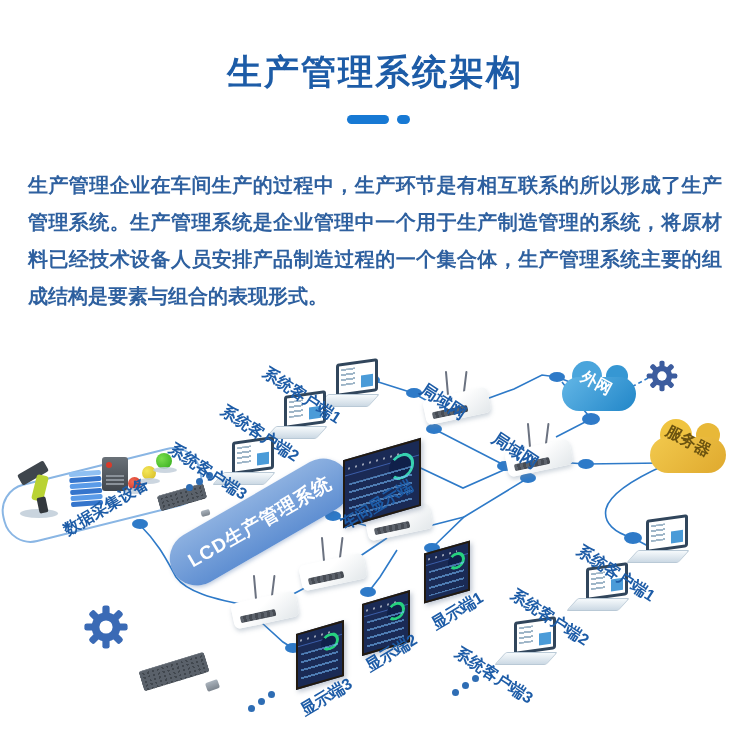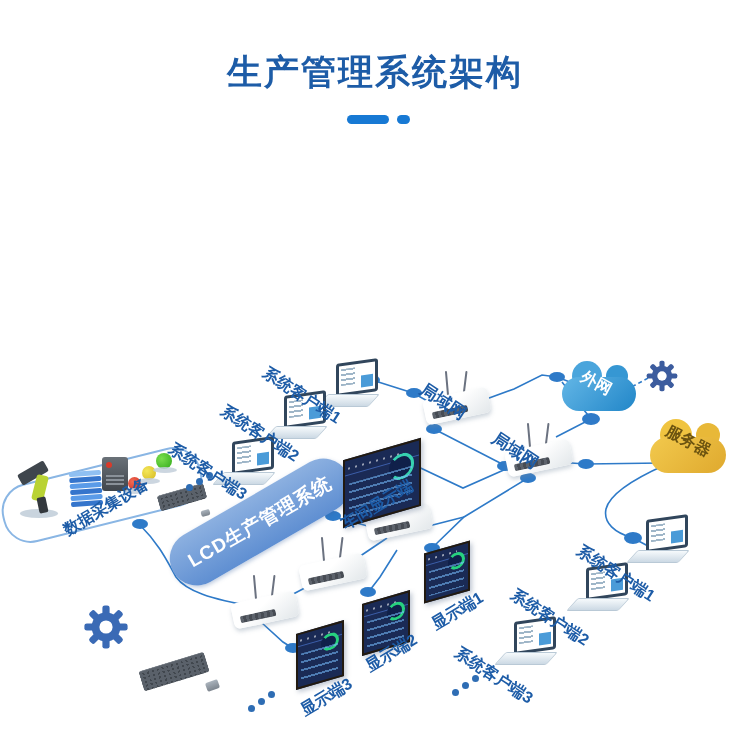--- a/index.html
+++ b/index.html
@@ -102,20 +102,21 @@
 </head>
 <body>
 
 <div class="page">
 
   <div class="title">生产管理系统架构</div>
   <div class="divider">
     <span class="bar-long"></span>
     <span class="bar-short"></span>
   </div>
+  <div class="intro">生产管理企业在车间生产的过程中，生产环节是有相互联系的所以形成了生产管理系统。生产管理系统是企业管理中一个用于生产制造管理的系统，将原材料已经技术设备人员安排产品制造过程的一个集合体，生产管理系统主要的组成结构是要素与组合的表现形式。</div>
 
   <div class="diagram">
 
     <svg class="links" width="750" height="734">
       <g fill="none" stroke="#2e7ac8" stroke-width="1.6">
         <path d="M372 355 L413 368 L442 384"></path>
         <path d="M470 380 L514 364 L542 350 L557 352 L575 359"></path>
         <path d="M626 365 L650 352" stroke-dasharray="4 3"></path>
         <path d="M434 404 L504 440"></path>
         <path d="M410 438 L463 463 L506 444"></path>

